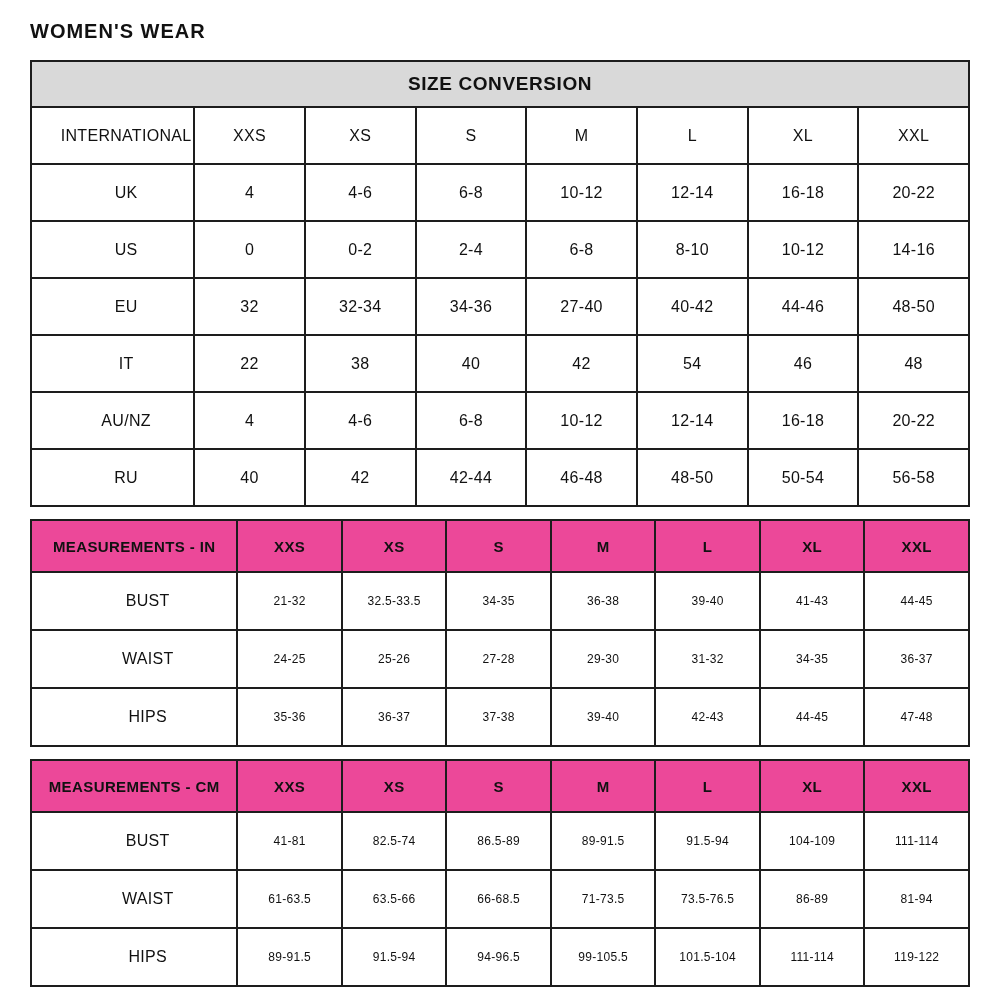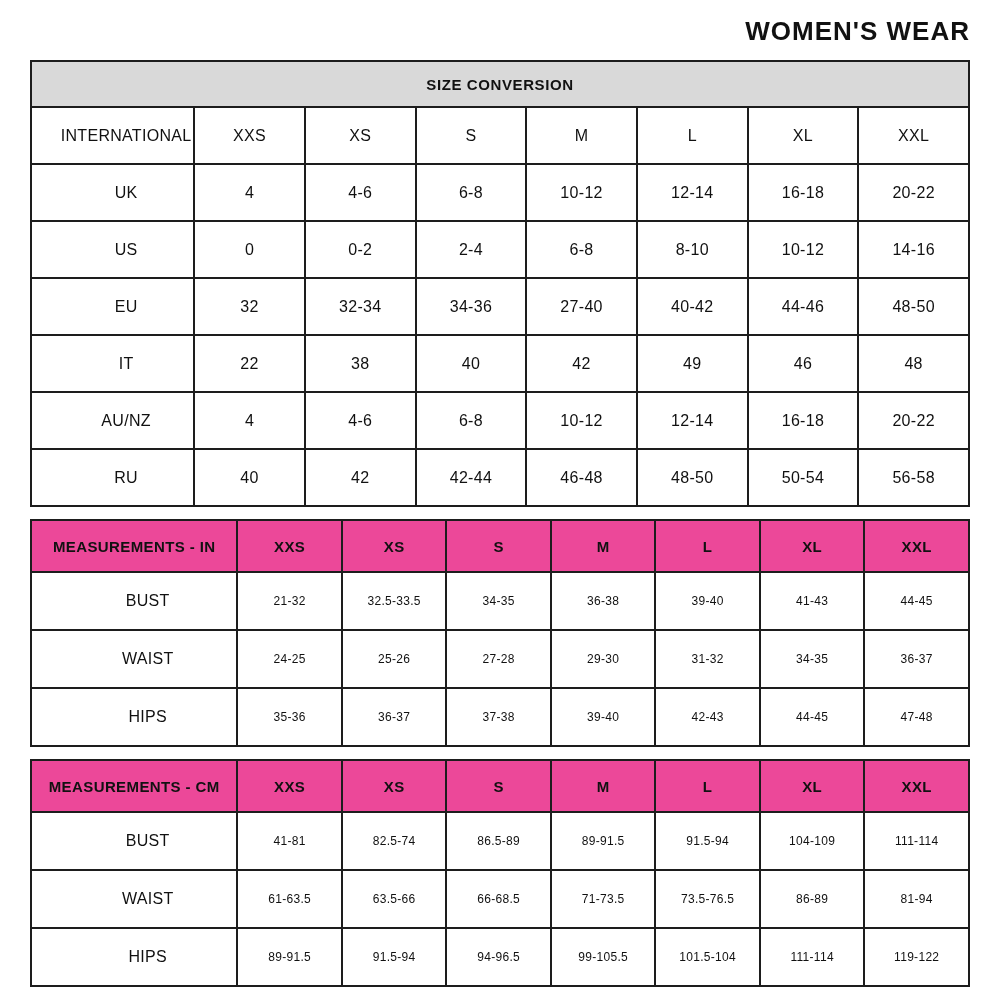--- a/index.html
+++ b/index.html
@@ -8,22 +8,22 @@
     background: #ffffff;
     font-family: "Liberation Sans", sans-serif;
     color: #111111;
   }
   .page {
     width: 1000px;
     height: 1000px;
     padding: 0 30px;
   }
   .page-title {
-    text-align: right;
-    font-size: 26px;
+    text-align: left;
+    font-size: 20px;
     font-weight: 700;
     letter-spacing: 1px;
     padding: 14px 0 12px 0;
     line-height: 34px;
   }
   table {
     width: 100%;
     border-collapse: collapse;
     table-layout: fixed;
   }
@@ -32,21 +32,21 @@
     text-align: center;
     vertical-align: middle;
     font-size: 16px;
     letter-spacing: 0.3px;
   }
   
   .t1 { margin-bottom: 12px; }
   .t1 .banner-cell {
     background: #d9d9d9;
     font-weight: 700;
-    font-size: 15px;
+    font-size: 19px;
     letter-spacing: 0.6px;
     height: 46px;
     text-align: center;
   }
   .t1 td { height: 57px; }
   
   .t2 { margin-bottom: 12px; }
   .t2 td, .t3 td { height: 58px; }
   .t2 .head td, .t3 .head td {
     background: #ec4899;
@@ -119,21 +119,21 @@
       <td>40-42</td>
       <td>44-46</td>
       <td>48-50</td>
     </tr>
     <tr>
       <td class="lbl">IT</td>
       <td>22</td>
       <td>38</td>
       <td>40</td>
       <td>42</td>
-      <td>49</td>
+      <td>54</td>
       <td>46</td>
       <td>48</td>
     </tr>
     <tr>
       <td class="lbl">AU/NZ</td>
       <td>4</td>
       <td>4-6</td>
       <td>6-8</td>
       <td>10-12</td>
       <td>12-14</td>

